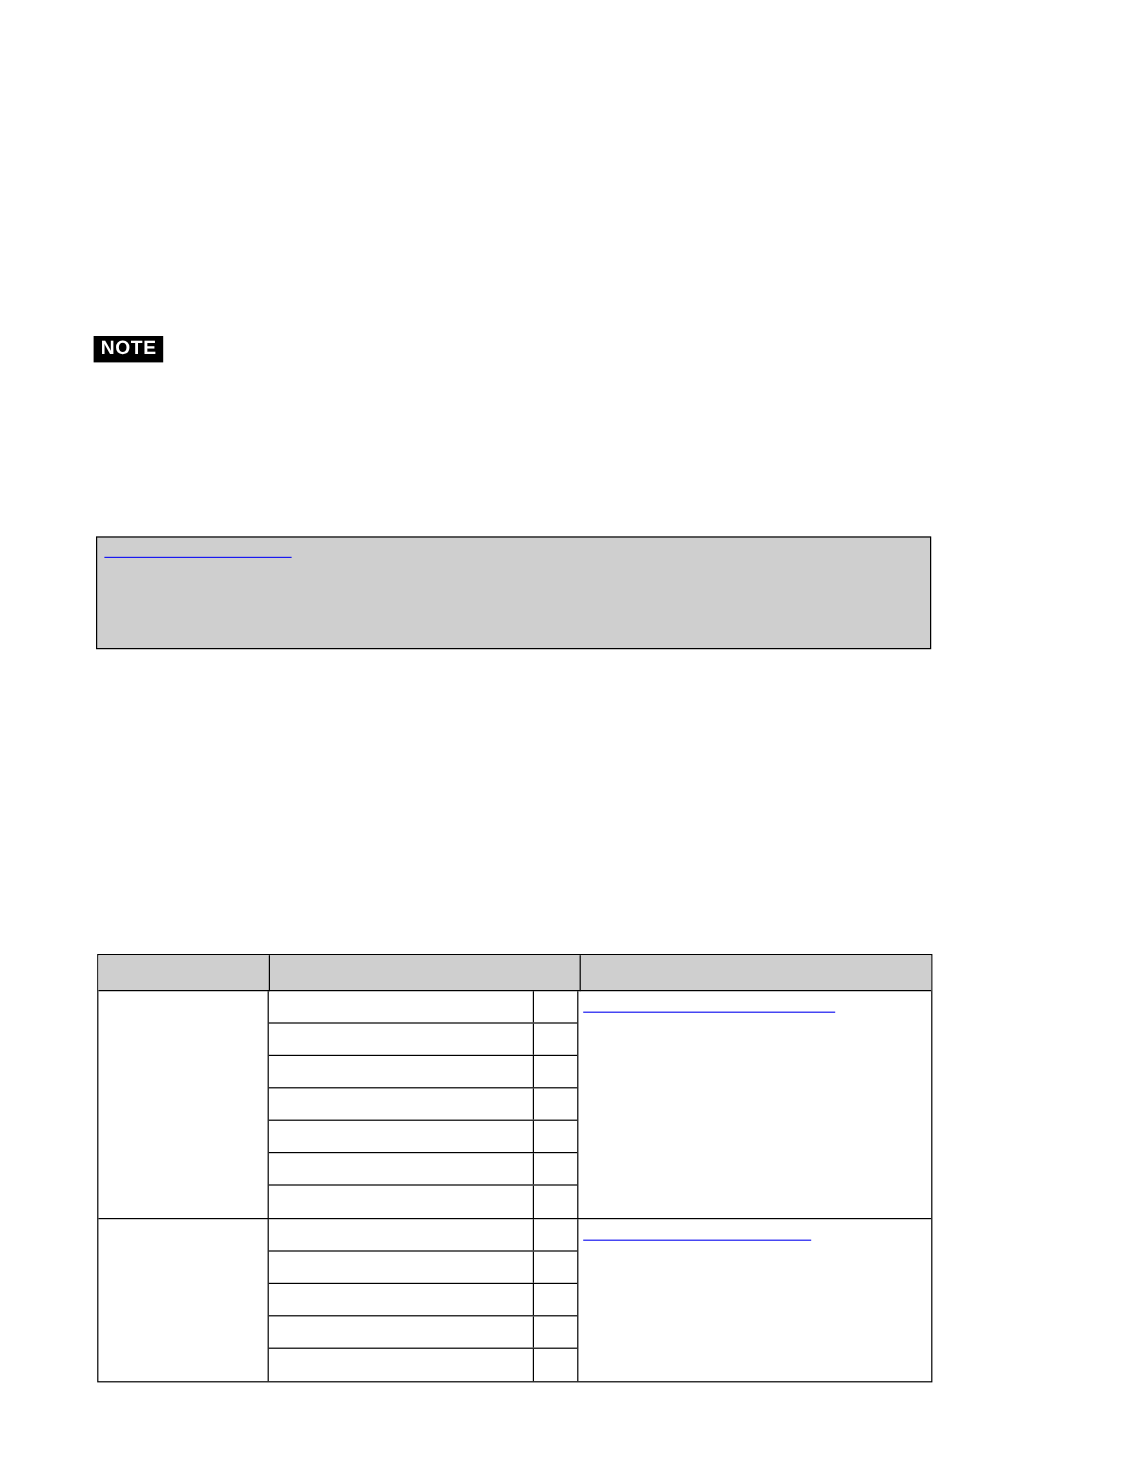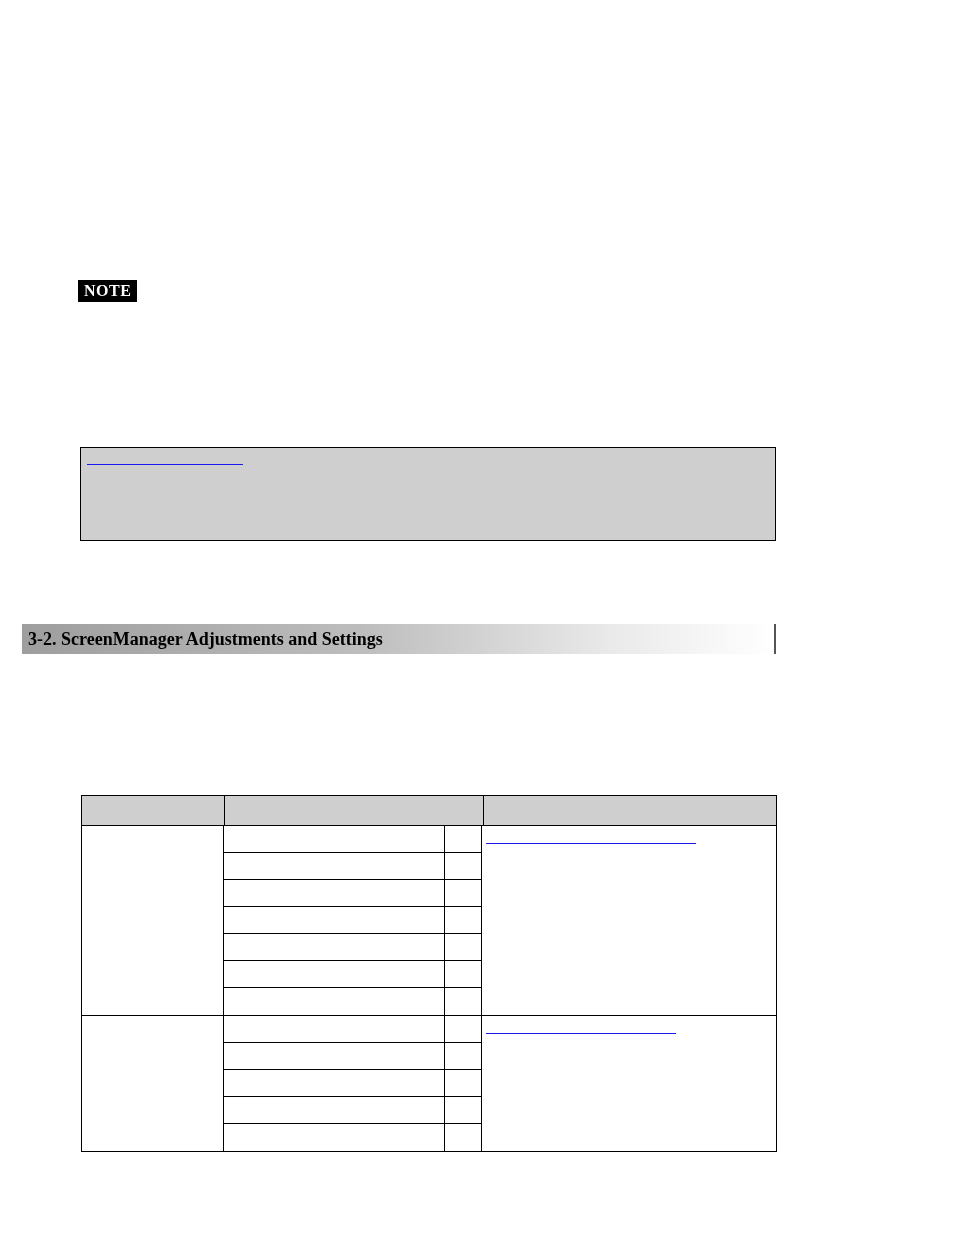--- a/index.html
+++ b/index.html
@@ -8,21 +8,20 @@
     background: #ffffff;
     width: 954px;
     font-family: Arial, Helvetica, sans-serif;
     color: #000;
   }
   .page {
     position: relative;
     width: 954px;
     height: 1235px;
     box-sizing: border-box;
-    font-family: Liberation Serif, serif;
   }
   .note-badge {
     position: absolute;
     left: 78px;
     top: 280px;
     background: #000;
     color: #fff;
     font-weight: bold;
     font-size: 16px;
     padding: 2px 6px;
@@ -157,21 +156,20 @@
 <body>
 
 <div class="page">
 
   <div class="note-badge">NOTE</div>
 
   <div class="grey-box">
     <span class="link"></span>
   </div>
 
-  <div class="section-bar">3-2. ScreenManager Adjustments and Settings</div>
 
   <div class="tbl">
     <div class="header">
       <div class="col-main"></div>
       <div class="col-sub-outer"></div>
       <div class="col-ref"></div>
     </div>
 
     <div class="group">
       <div class="main-cell"></div>

